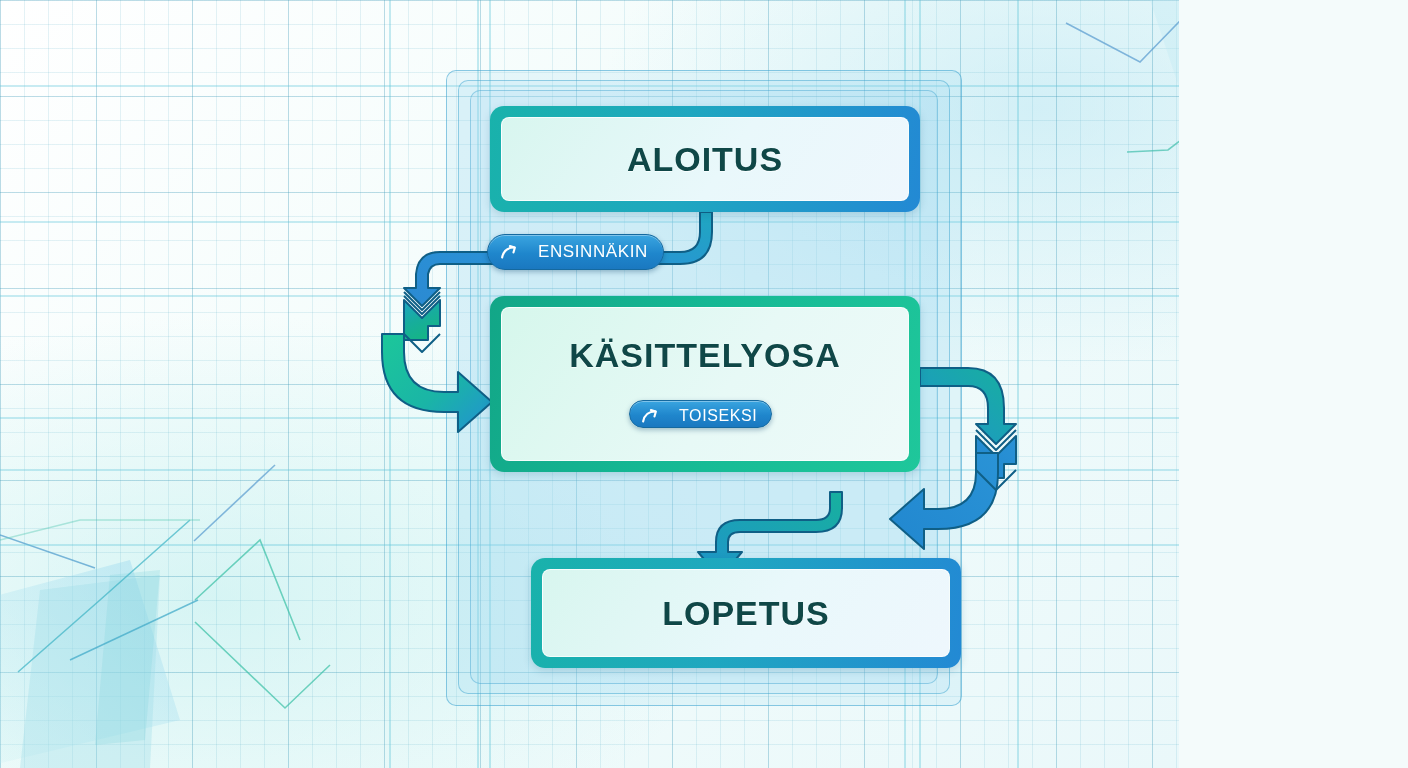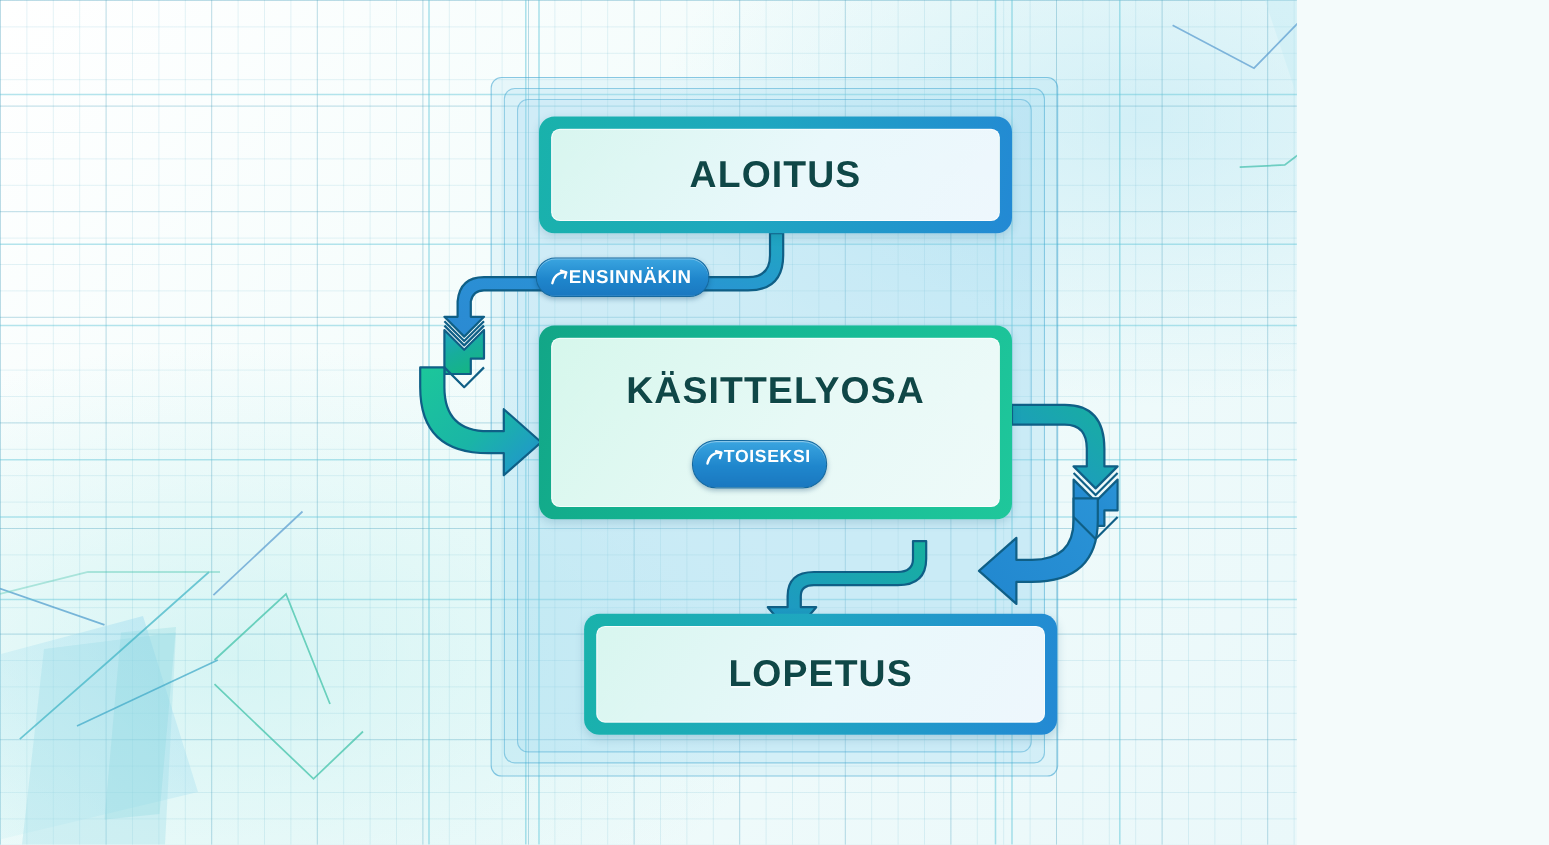--- a/index.html
+++ b/index.html
@@ -75,31 +75,31 @@
 
   .node.end{left:490px;top:558px;width:430px;height:110px;
      background:linear-gradient(100deg,#19b2ab 0%,#1fa7c0 45%,#2389d4 100%);margin-left:41px;}
   .node.end .inner{background:linear-gradient(125deg,#d8f6ef 0%,#e9f8fb 55%,#eef7fd 100%);}
 
   .ttl.lg{font-size:34px;}
   .ttl.md{font-size:34px;}
 
   
   .badge{
-    position:absolute;display:inline-flex;align-items:center;gap:0;
+    position:absolute;display:inline-flex;align-items:center;gap:21px;
     padding:7px 15px 7px 12px;border-radius:999px;
     background:linear-gradient(180deg,#3aa5e0 0%,#1f86cc 55%,#1a78c0 100%);
     border:1.5px solid #15699f;
-    color:#ffffff;font-weight:bold;font-size:17px;letter-spacing:.6px;
+    color:#ffffff;font-weight:normal;font-size:17px;letter-spacing:.6px;
     box-shadow:0 2px 5px rgba(15,70,110,.35), inset 0 1px 0 rgba(255,255,255,.35);
     white-space:nowrap;
   }
   .badge .bi{width:17px;height:17px;display:block;flex:0 0 auto;}
   .badge.b1{left:487px;top:234px;}
-  .badge.b2{left:629px;top:400px;font-size:16px;padding:6px 14px 18px 11px;}
+  .badge.b2{left:629px;top:400px;font-size:16px;padding:6px 14px 2px 11px;}
   .badge.b3{left:748px;top:491px;}
 
   svg{display:block;}
   .lyr{position:absolute;left:0;top:0;width:1408px;height:768px;pointer-events:none;}
 </style>
 </head>
 <body>
 
 <div id="stage">
 

